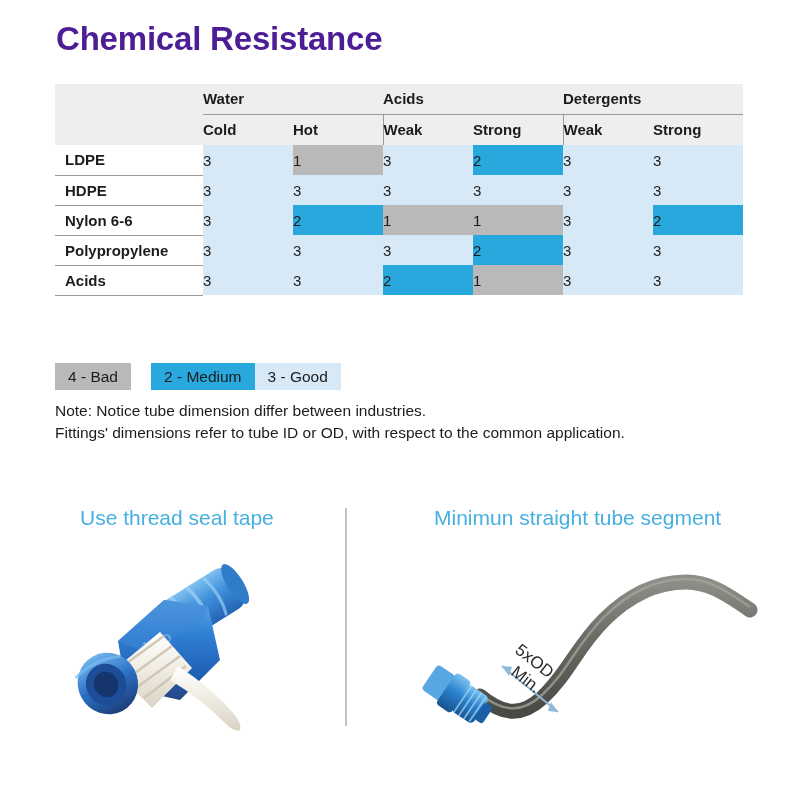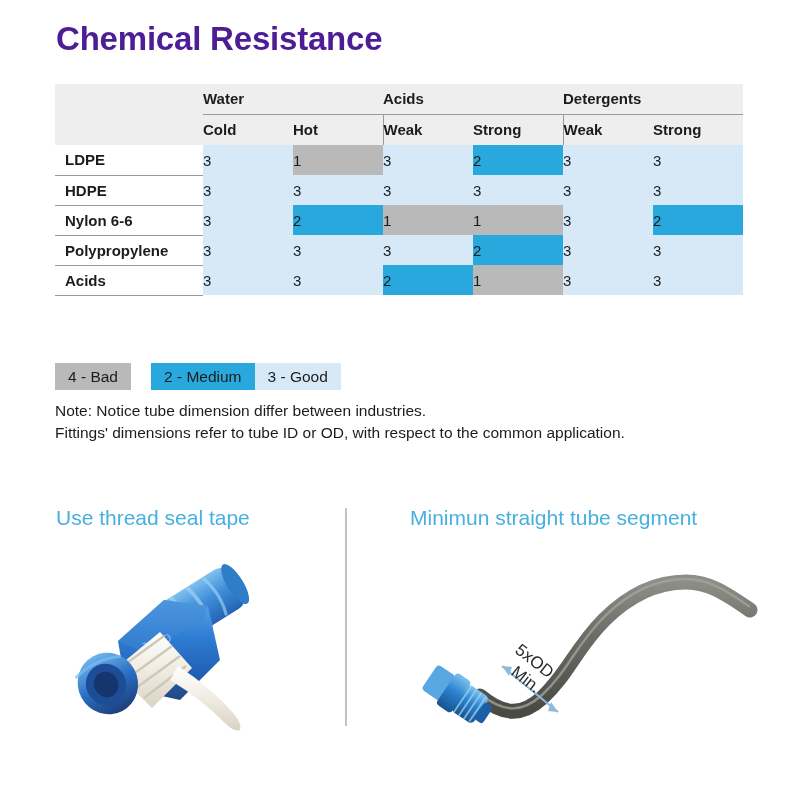--- a/index.html
+++ b/index.html
@@ -119,20 +119,21 @@
     left: 345px; top: 508px;
     width: 2px; height: 218px;
     background: #c2c2c2;
   }
   .panel-heading {
     position: absolute;
     font-size: 21px;
     color: #46b0e0;
     font-weight: 400;
     white-space: nowrap;
+    margin-left: 24px;
   }
   #heading-left  { left: 56px;  top: 506px; }
   #heading-right { left: 410px; top: 506px; }
 
   .figure {
     position: absolute;
     overflow: hidden;
   }
   #figure-fitting { left: 60px;  top: 548px; width: 275px; height: 185px; }
   #figure-tube    { left: 418px; top: 548px; width: 340px; height: 190px; }

